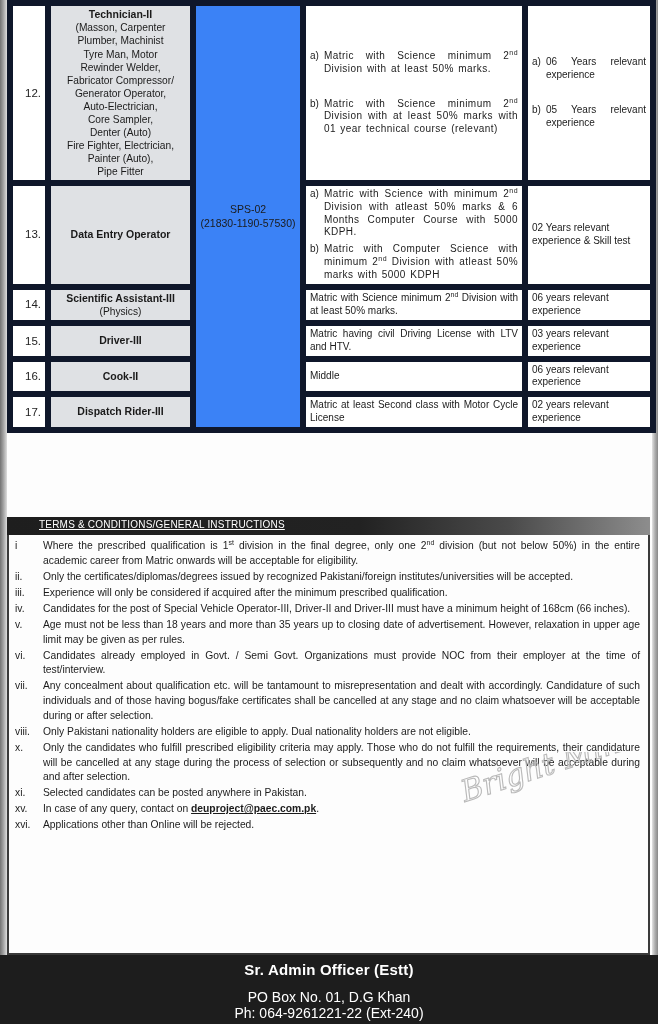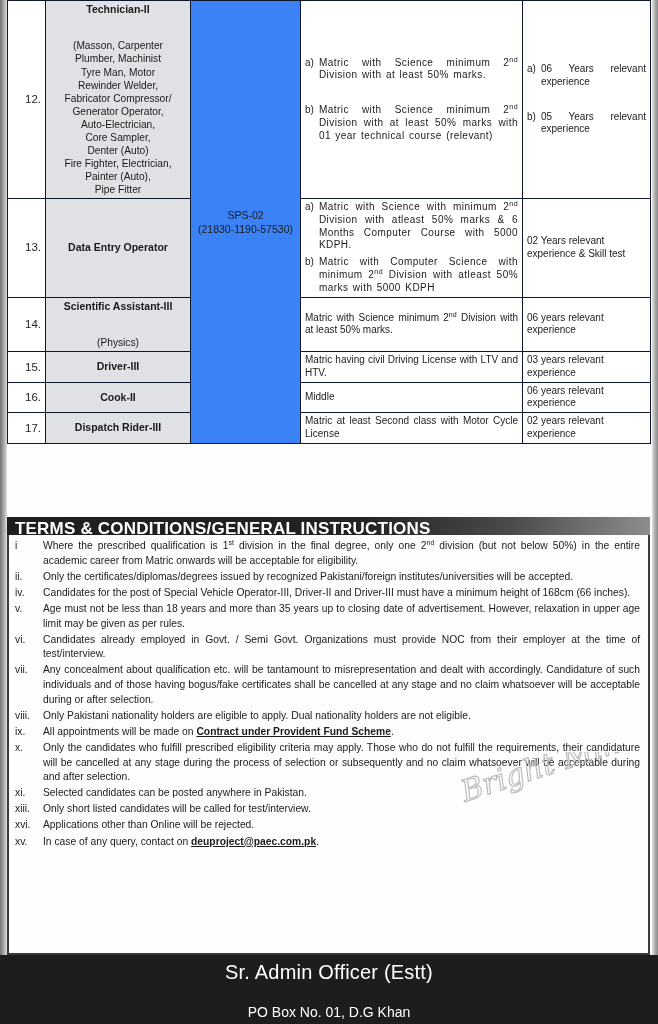--- a/index.html
+++ b/index.html
@@ -44,21 +44,21 @@
     top: 0;
     width: 643px;
   }
   table.jobs {
     border-collapse: collapse;
     width: 643px;
     table-layout: fixed;
     font-size: 10px;
   }
   table.jobs td {
-    border: 1px solid #0f172a;
+    border: 6px solid #0f172a;
     vertical-align: middle;
     padding: 2px 4px;
     line-height: 1.28;
   }
   col.c-sr     { width: 38px; }
   col.c-post   { width: 145px; }
   col.c-scale  { width: 110px; }
   col.c-qual   { width: 222px; }
   col.c-exp    { width: 128px; }
 
@@ -71,21 +71,20 @@
   td.post {
     background: #dfe1e4;
     text-align: center;
     font-weight: bold;
     font-size: 10.5px;
     color: #1a1a1a;
   }
   td.post .sub {
     font-weight: normal;
     font-size: 10.2px;
-    margin-top: 23px;
   }
   td.scale {
     background: #3b82f6;
     text-align: center;
     font-size: 10.5px;
     vertical-align: bottom;
     padding-bottom: 2px;
   }
   td.scale .scale-inner { line-height: 1.35; }
   td.qual, td.exp {
@@ -114,25 +113,26 @@
     left: 7px;
     top: 517px;
     width: 643px;
     height: 18px;
     background: linear-gradient(to right, #1e1e1e 0%, #222 55%, #4a4a4a 78%, #8d8d8d 100%);
   }
   .terms-banner span {
     display: block;
     padding: 2px 0 0 8px;
     color: #ffffff;
-    font-weight: bold;
-    font-size: 17px;
+    font-weight: normal;
+    font-size: 10px;
     letter-spacing: .2px;
     text-decoration: underline;
     text-underline-offset: 1px;
+    margin-left: 24px;
   }
 
   
   .terms-box {
     position: absolute;
     left: 7px;
     top: 535px;
     width: 643px;
     height: 420px;
     border-left: 2px solid #3a3a3a;
@@ -184,24 +184,24 @@
     top: 955px;
     width: 658px;
     height: 69px;
     background: #1d1d1d;
     color: #ffffff;
     text-align: center;
     box-sizing: border-box;
     padding-top: 6px;
   }
   .footer .line1 {
-    font-weight: normal;
-    font-size: 20px;
+    font-weight: bold;
+    font-size: 15px;
     letter-spacing: .2px;
-    margin-bottom: 20px;
+    margin-bottom: 11px;
   }
   .footer .line2 { font-size: 14px; margin-bottom: 0; }
   .footer .line3 { font-size: 14px; }
 </style>
 </head>
 <body>
 
 <div id="page">
 
   <div class="scan-edge-left"></div>
@@ -342,20 +342,24 @@
       <li>
         <span class="num">i</span>
         <span class="body">Where the prescribed qualification is 1<sup>st</sup> division in the final degree, only one 2<sup>nd</sup> division (but not below 50%) in the entire academic career from Matric onwards will be acceptable for eligibility.</span>
       </li>
 
       <li>
         <span class="num">ii.</span>
         <span class="body">Only the certificates/diplomas/degrees issued by recognized Pakistani/foreign institutes/universities will be accepted.</span>
       </li>
 
+      <li>
+        <span class="num">iii.</span>
+        <span class="body">Experience will only be considered if acquired after the minimum prescribed qualification.</span>
+      </li>
 
       <li>
         <span class="num">iv.</span>
         <span class="body">Candidates for the post of Special Vehicle Operator-III, Driver-II and Driver-III must have a minimum height of 168cm (66 inches).</span>
       </li>
 
       <li>
         <span class="num">v.</span>
         <span class="body">Age must not be less than 18 years and more than 35 years up to closing date of advertisement. However, relaxation in upper age limit may be given as per rules.</span>
       </li>
@@ -368,59 +372,52 @@
       <li>
         <span class="num">vii.</span>
         <span class="body">Any concealment about qualification etc. will be tantamount to misrepresentation and dealt with accordingly. Candidature of such individuals and of those having bogus/fake certificates shall be cancelled at any stage and no claim whatsoever will be acceptable during or after selection.</span>
       </li>
 
       <li>
         <span class="num">viii.</span>
         <span class="body">Only Pakistani nationality holders are eligible to apply. Dual nationality holders are not eligible.</span>
       </li>
 
-      <li>
-        <span class="num">ix.</span>
-        <span class="body"><span>All appointments will be made on </span><span class="b-ul">Contract under Provident Fund Scheme</span><span>.</span></span>
-      </li>
 
       <li>
         <span class="num">x.</span>
         <span class="body">Only the candidates who fulfill prescribed eligibility criteria may apply. Those who do not fulfill the requirements, their candidature will be cancelled at any stage during the process of selection or subsequently and no claim whatsoever will be acceptable during and after selection.</span>
       </li>
 
       <li>
         <span class="num">xi.</span>
         <span class="body">Selected candidates can be posted anywhere in Pakistan.</span>
       </li>
 
 
-      <li>
-        <span class="num">xiii.</span>
-        <span class="body">Only short listed candidates will be called for test/interview.</span>
-      </li>
-
+
+
+      <li>
+        <span class="num">xv.</span>
+        <span class="body"><span>In case of any query, contact on </span><span class="b-ul">deuproject@paec.com.pk</span><span>.</span></span>
+      </li>
 
       <li>
         <span class="num">xvi.</span>
         <span class="body">Applications other than Online will be rejected.</span>
-      </li>
-
-      <li>
-        <span class="num">xv.</span>
-        <span class="body"><span>In case of any query, contact on </span><span class="b-ul">deuproject@paec.com.pk</span><span>.</span></span>
       </li>
 
     </ol>
   </div>
 
   <div class="watermark">
     <svg viewBox="0 0 200 70" xmlns="http://www.w3.org/2000/svg" aria-hidden="true">
       <text x="10" y="50" transform="rotate(-18 10 50)" font-family="DejaVu Serif, serif" font-size="30" font-style="italic" fill="none" stroke="#b9b9b9" stroke-width="1.1">Bright Minds</text>
     </svg>
   </div>
 
   <div class="footer">
     <div class="line1">Sr. Admin Officer (Estt)</div>
     <div class="line2">PO Box No. 01, D.G Khan</div>
+    <div class="line3">Ph: 064-9261221-22 (Ext-240)</div>
   </div>
 
 </div>
 
 </body></html>

